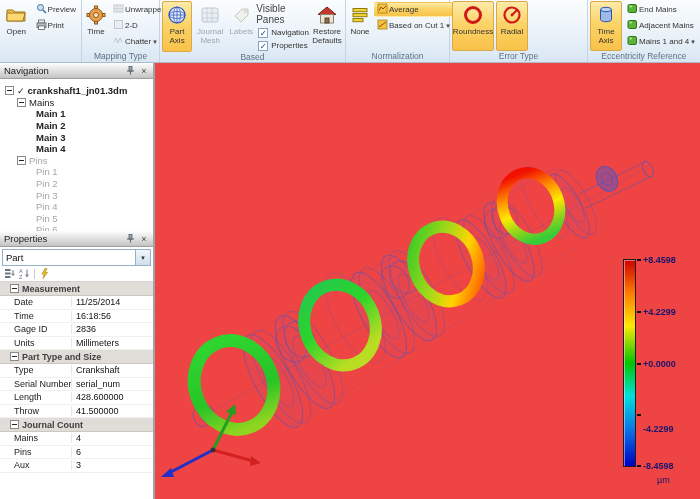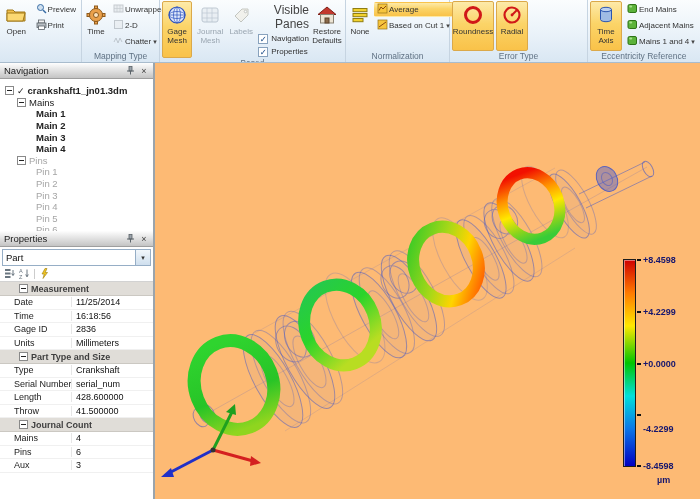--- a/index.html
+++ b/index.html
@@ -14,21 +14,21 @@
   .rgc{flex:1;display:flex;gap:2px;align-items:stretch}
   .rgroup-label{height:11px;line-height:11px;font-size:8.5px;color:#5f7183;text-align:center;white-space:nowrap;overflow:hidden}
   .bigbtn{display:flex;flex-direction:column;align-items:center;justify-content:flex-start;gap:2px;border:1px solid transparent;border-radius:2px;padding:2px 1px 1px;font-size:8px;color:#333;text-align:center;line-height:8.5px}
   .bicon{height:22px;display:flex;align-items:center;justify-content:center;flex:none}
   .sel{background:linear-gradient(#fdeaa9,#fbd468 45%,#f9c249);border-color:#dba94a}
   .dis{color:#9aa6b1}
   .dis svg{opacity:.45}
   .smallcol{display:flex;flex-direction:column;gap:1px;padding-top:1px}
   .smallbtn{display:flex;align-items:center;gap:1px;font-size:8px;color:#333;height:15px;padding:0 2px;border:1px solid transparent;border-radius:2px;white-space:nowrap}
   .vpcol{display:flex;flex-direction:column;width:56px;padding-top:1px}
-  .vp-header{font-size:12px;color:#444;text-align:right;padding:1px 0}
+  .vp-header{font-size:10px;color:#444;text-align:left;padding:1px 0}
   .cbrow{display:flex;align-items:center;gap:3px;font-size:8px;height:13px;padding-left:2px;color:#333}
   .cb{width:10px;height:10px;border:1px solid #88a2bd;background:#fff;font-size:8.5px;line-height:9px;text-align:center;color:#1d4e89;flex:none}
   .caret{font-size:7px;color:#444;margin-left:1px;line-height:7px}
 
   
   .main{flex:1;display:flex;min-height:0}
   .leftcol{width:155px;flex:none;border-right:2px solid #9aa4ac;display:flex;flex-direction:column;background:#fff}
   .ptitle{height:16px;flex:none;background:linear-gradient(#fefefe,#dedede 55%,#c4c4c4);border-bottom:1px solid #9e9e9e;display:flex;align-items:center;font-size:9.5px;color:#1a1a1a;padding:0 4px;gap:4px}
   .sp{flex:1}
   .wicon{width:10px;height:10px;display:flex;align-items:center;justify-content:center;color:#444;font-size:9px;line-height:10px}
@@ -43,33 +43,33 @@
   .ind2{padding-left:31px}
   .tcheck{color:#1a1a1a;font-size:9px}
 
   .props{flex:1;display:flex;flex-direction:column;min-height:0}
   .combo{margin:2px 2px 1px;height:17px;flex:none;border:1px solid #96aec6;display:flex;align-items:center;font-size:9.5px;background:#fff}
   .combo .ct{flex:1;padding-left:3px;color:#111}
   .combo .cbtn{width:15px;align-self:stretch;border-left:1px solid #96aec6;background:linear-gradient(#f2f7fb,#cfdfee);display:flex;align-items:center;justify-content:center;font-size:7px;color:#333}
   .ptools{height:15px;flex:none;display:flex;align-items:center;gap:4px;padding:0 4px;border-bottom:1px solid #d2d2d2}
   .psep{width:1px;height:10px;background:#ccc}
   .pgrid{flex:1;overflow:hidden;font-size:9px;background:#fff}
-  .pcat{height:14px;display:flex;align-items:center;gap:3px;background:#e0ddd8;border-bottom:1px solid #cbc8c2;color:#3f3f3f;font-weight:bold;padding-left:19px}
+  .pcat{height:14px;display:flex;align-items:center;gap:3px;background:#e0ddd8;border-bottom:1px solid #cbc8c2;color:#3f3f3f;font-weight:bold;padding-left:10px}
   .prow{height:13.5px;display:flex;border-bottom:1px solid #f0f0f0;align-items:center}
   .pname{width:72px;flex:none;padding-left:14px;border-right:1px solid #e6e6e6;color:#222;overflow:hidden;white-space:nowrap}
   .pval{flex:1;padding-left:4px;color:#111;white-space:nowrap;overflow:hidden}
 
   
-  .viewport{flex:1;position:relative;background:#fdba74;overflow:hidden}
+  .viewport{flex:1;position:relative;background:#ef4444;overflow:hidden}
   .scene{position:absolute;left:0;top:0}
   .colorbar{position:absolute;left:468px;top:196px;width:75px;height:236px}
   .cbar{width:13px;height:208px;border:1px solid #1c1c1c;background:linear-gradient(#cf0000,#ff7a00 16%,#ffe800 32%,#00c400 50%,#00e0db 66%,#0b76e8 82%,#0000c2);box-shadow:inset 1px 1px 0 rgba(255,255,255,.45)}
   .cbtick{position:absolute;left:14px;width:4px;height:2px;background:#101010}
   .cblab{position:absolute;left:20px;font-size:9px;font-weight:bold;color:#16166e;line-height:10px;white-space:nowrap}
-  .cbunit{position:absolute;left:34px;top:216px;font-size:9px;font-weight:bold;color:#16166e}
+  .cbunit{position:absolute;left:34px;top:216px;font-size:9px;font-weight:normal;color:#16166e}
 </style>
 </head>
 <body>
 
 <div class="app">
 
   <div class="ribbon">
 
     <div class="rgroup" style="width:82px">
       <div class="rgc">
@@ -151,21 +151,21 @@
         <div class="bigbtn sel" style="width:32px">
           <span class="bicon">
             <svg width="20" height="20" viewBox="0 0 20 20">
                 <circle cx="10" cy="10" r="8" fill="#dfe8fb" stroke="#2a50bd" stroke-width="1.2"></circle>
                 <ellipse cx="10" cy="10" rx="3.5" ry="8" fill="none" stroke="#2a50bd" stroke-width=".7"></ellipse>
                 <ellipse cx="10" cy="10" rx="8" ry="3.5" fill="none" stroke="#2a50bd" stroke-width=".7"></ellipse>
                 <line x1="2" y1="10" x2="18" y2="10" stroke="#2a50bd" stroke-width=".7"></line>
                 <line x1="10" y1="2" x2="10" y2="18" stroke="#2a50bd" stroke-width=".7"></line>
               </svg>
           </span>
-          <span>Gage Mesh</span>
+          <span>Part Axis</span>
         </div>
         <div class="bigbtn dis" style="width:34px">
           <span class="bicon">
             <svg width="20" height="20" viewBox="0 0 20 20">
                 <rect x="2" y="3" width="16" height="14" rx="2" fill="#dde4ea" stroke="#7d8ea0"></rect>
                 <path d="M2 8h16M2 13h16M7 3v14M12 3v14" stroke="#7d8ea0" stroke-width=".7" fill="none"></path>
               </svg>
           </span>
           <span>Journal Mesh</span>
         </div>

